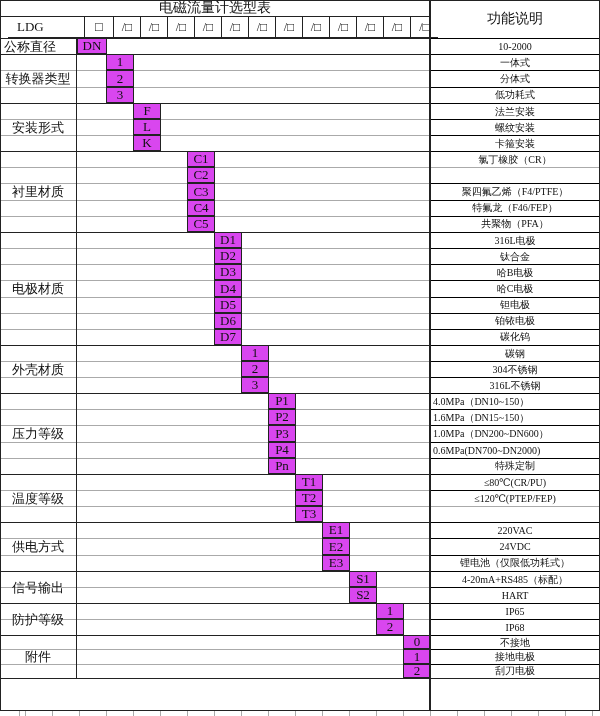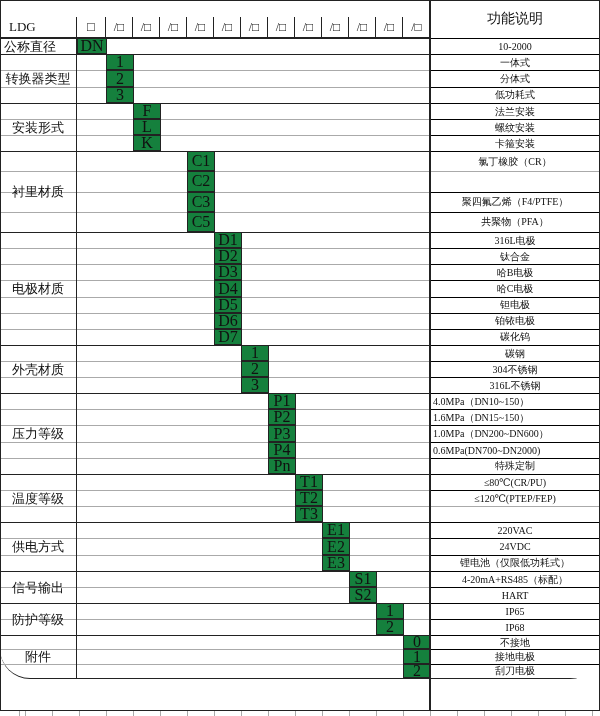--- a/index.html
+++ b/index.html
@@ -13,60 +13,61 @@
   .frame { position:absolute; left:0; top:0; width:600px; height:711px;
            border:1px solid #222; z-index:9; pointer-events:none; }
   .fn-divider { position:absolute; left:429px; top:0; width:2px; height:711px;
                 background:#222; z-index:8; }
   
   .title-cell { position:absolute; left:0; top:0; width:430px; height:17px;
                 border-bottom:1px solid #222; text-align:center;
                 font-size:14px; line-height:16px; }
   .fn-header { position:absolute; left:430px; top:0; width:170px; height:38px;
                display:flex; align-items:center; justify-content:center; font-size:14px; }
-  .ldg-row { position:absolute; left:0; top:17px; width:430px; height:21px;
+  .ldg-row { position:absolute; left:8px; top:17px; width:430px; height:21px;
              display:flex; border-bottom:1px solid #222; }
   .ldg-row .cell { border-right:1px solid #222; display:flex; align-items:center;
                    justify-content:center; font-size:13px; height:100%; }
   .cell.ldg { width:77px; justify-content:flex-start; padding-left:9px; }
   .cell.boxc { width:29px; }
   .cell.slot { width:27px; font-size:12px; }
   .cell.slot.last { border-right:none; }
   
-  .bands { position:absolute; left:0; top:38px; width:600px; border-bottom:1px solid #222;border-radius:30px; }
+  .bands { position:absolute; left:0; top:38px; width:600px; border-bottom:1px solid #222; }
   .band { position:relative; width:600px; border-top:1px solid #222;
           display:flex; flex-direction:column; }
   .band-label { position:absolute; left:0; top:0; bottom:0; width:77px;
                 border-right:1px solid #222; display:flex; align-items:center;
                 justify-content:center; font-size:13px; z-index:3; }
   .band-label.left { justify-content:flex-start; padding-left:4px; }
   .row { position:relative; flex:1 1 0; }
   .row + .row { border-top:1px solid #aaa; }           
   .codebox { position:absolute; top:-1px; bottom:0; width:28px;
              left:calc(106px + var(--col) * 27px);
-             background:#15803d; border:1px solid #222; z-index:2;
-             display:flex; align-items:center; justify-content:center; font-size:16px; }
+             background:#d946ef; border:1px solid #222; z-index:2;
+             display:flex; align-items:center; justify-content:center; font-size:13px; }
   .row:first-child .codebox { top:0; }
   .codebox.dn { left:77px; width:30px; }
   .fncell { position:absolute; top:-1px; bottom:0; left:430px; right:0;
             background:#fff; border-top:1px solid #000000; z-index:2;
             display:flex; align-items:center; justify-content:center;
             font-size:10px; padding:0 3px; white-space:nowrap; }
   .row:first-child .fncell { top:0; border-top:none; }
   .fncell.alignleft { justify-content:flex-start; padding-left:3px; }
   
   .ticks { position:absolute; left:0; top:711px; width:600px; height:5px;
            background:repeating-linear-gradient(90deg,#aaa 0 1px,transparent 1px 27px);
            background-position-x:25px; }
 </style>
 </head>
 <body>
 
 <div class="page">
 
+  <div class="title-cell">电磁流量计选型表</div>
   <div class="fn-header">功能说明</div>
   <div class="ldg-row">
     <span class="cell ldg">LDG</span>
     <span class="cell boxc">□</span>
     <span class="cell slot">/□</span>
     <span class="cell slot">/□</span>
     <span class="cell slot">/□</span>
     <span class="cell slot">/□</span>
     <span class="cell slot">/□</span>
     <span class="cell slot">/□</span>
@@ -128,20 +129,24 @@
         <div class="fncell">氯丁橡胶（CR）</div>
       </div>
       <div class="row">
         <div class="codebox">C2</div>
       </div>
       <div class="row">
         <div class="codebox">C3</div>
         <div class="fncell">聚四氟乙烯（F4/PTFE）</div>
       </div>
       <div class="row">
+        <div class="codebox">C4</div>
+        <div class="fncell">特氟龙（F46/FEP）</div>
+      </div>
+      <div class="row">
         <div class="codebox">C5</div>
         <div class="fncell">共聚物（PFA）</div>
       </div>
     </div>
 
     <div class="band" style="height:113px; --col:4">
       <div class="band-label">电极材质</div>
       <div class="row">
         <div class="codebox">D1</div>
         <div class="fncell">316L电极</div>

